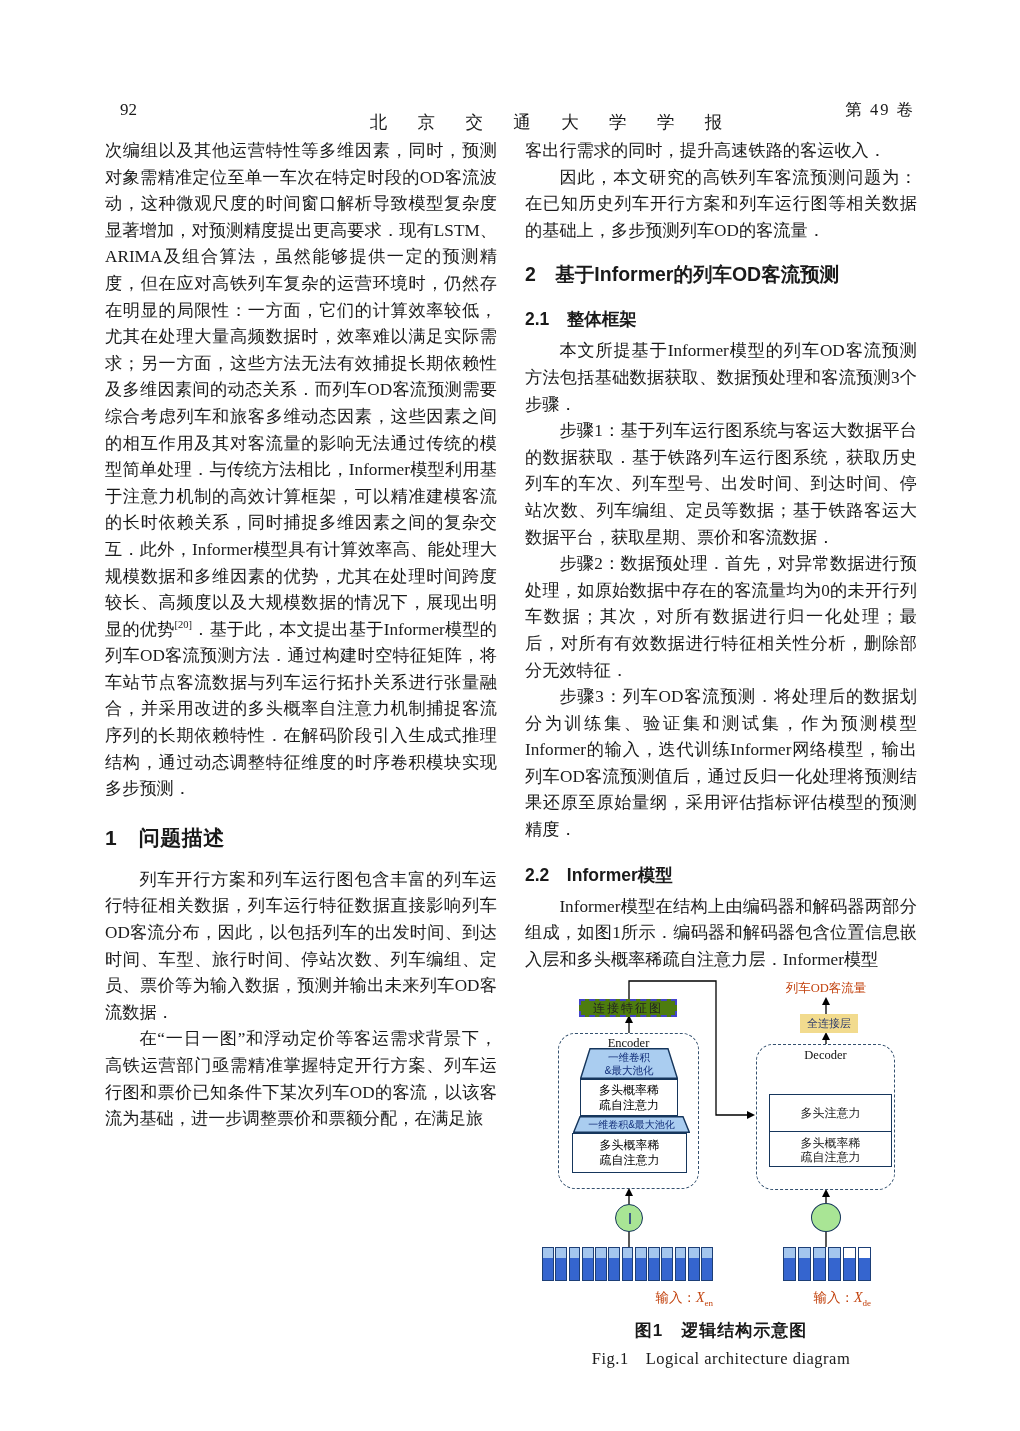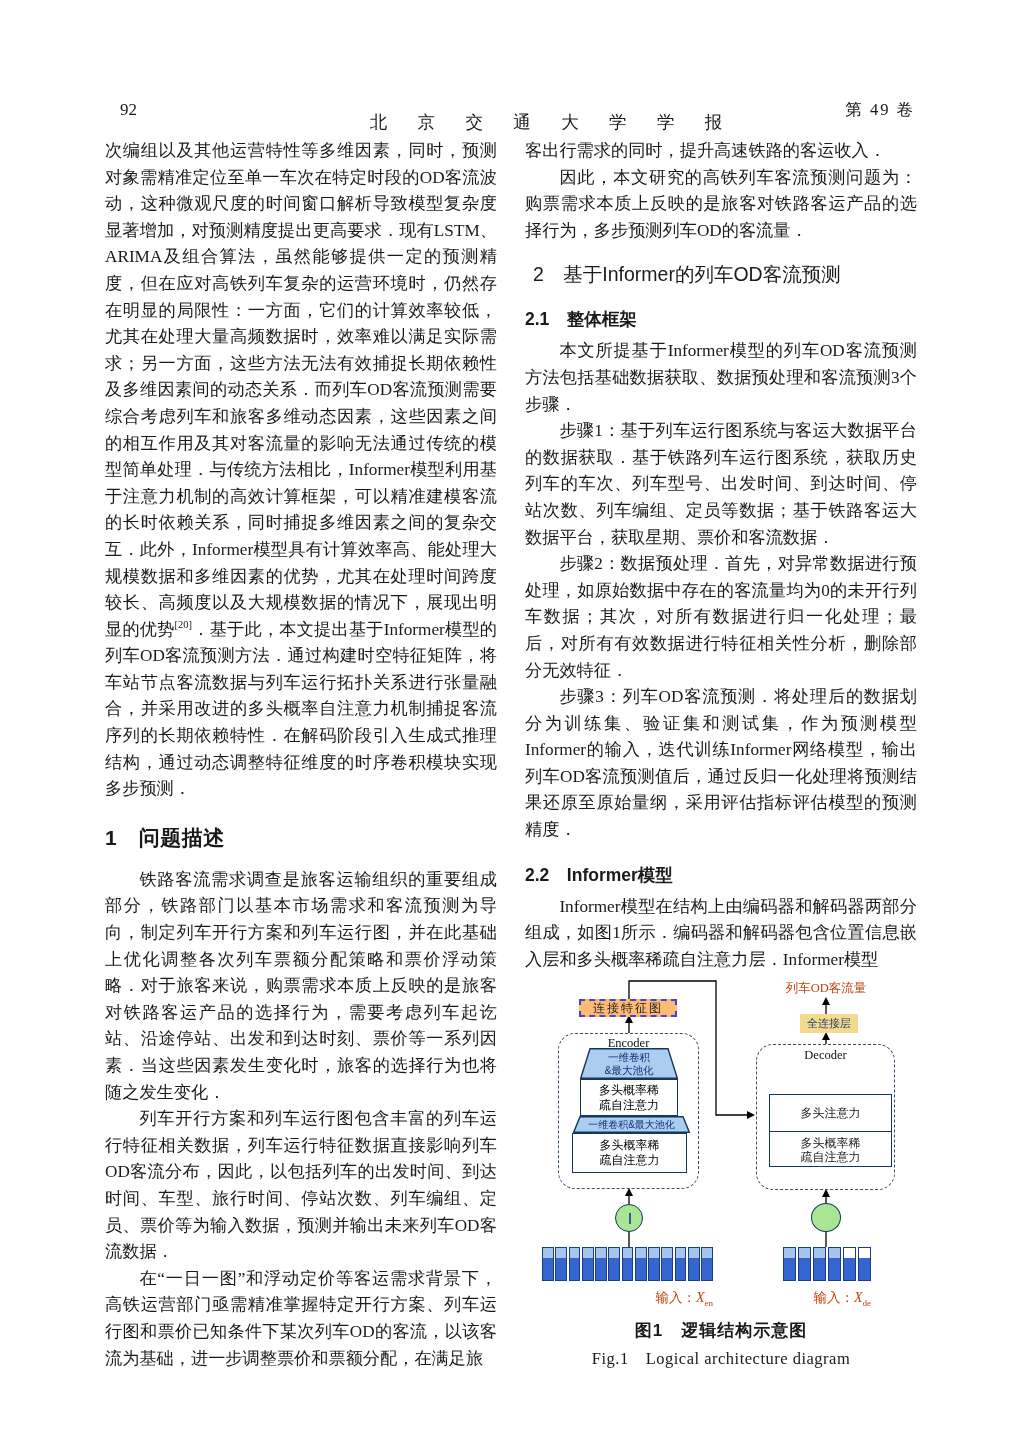--- a/index.html
+++ b/index.html
@@ -13,31 +13,31 @@
 
   
   .col{position:absolute;top:138px;width:392px;}
   .col-left{left:105px;}
   .col-right{left:525px;}
   p.body{margin:0;font-size:17.2px;line-height:26.6px;text-align:justify;text-indent:2em;}
   p.noindent{text-indent:0;font-family:Liberation Serif, serif;}
   p.body sup{font-size:10.5px;line-height:0;}
   h2.sec{margin:21px 0 15px 0;font-family:"Liberation Sans","DejaVu Sans",sans-serif;
          font-weight:bold;font-size:21px;letter-spacing:.5px;}
-  h2.sec2{margin:17px 0 13px 8px;font-family:"Liberation Sans","DejaVu Sans",sans-serif;
-          font-weight:normal;font-size:19.5px;}
+  h2.sec2{margin:17px 0 13px 0;font-family:"Liberation Sans","DejaVu Sans",sans-serif;
+          font-weight:bold;font-size:19.5px;}
   h3.sub{margin:19px 0 7px 0;font-family:"Liberation Sans","DejaVu Sans",sans-serif;
          font-weight:bold;font-size:17.5px;}
 
   
   .figure{position:relative;width:392px;height:402px;margin-top:5px;}
   .figure .abs{position:absolute;}
   .connectors{position:absolute;left:0;top:0;width:392px;height:402px;}
 
-  .featmap{left:54px;top:21px;width:98px;height:18px;background:#fdba74;
+  .featmap{left:54px;top:21px;width:98px;height:18px;background:#4d7c0f;
            border:2px dashed var(--featmap_border);box-sizing:border-box;
            font-size:12px;line-height:14px;text-align:center;letter-spacing:2px;color:#222;}
   .frame{border:1.7px dashed var(--frame_border);box-sizing:border-box;border-radius:17px;}
   .enc-frame{left:33px;top:55px;width:141px;height:156px;}
   .dec-frame{left:231px;top:66px;width:139px;height:146px;}
   .frame-title{font-size:12.5px;text-align:center;color:#111;}
   .enc-title{left:33px;top:58px;width:141px;}
   .dec-title{left:231px;top:70px;width:139px;}
 
   .trap-text{position:absolute;left:0;top:0;width:100%;height:100%;display:flex;flex-direction:column;
@@ -91,28 +91,27 @@
 
 <div id="page">
 
   <div class="hdr-num">92</div>
   <div class="hdr-title">北 京 交 通 大 学 学 报</div>
   <div class="hdr-vol">第 49 卷</div>
 
   <div class="col col-left">
     <p class="body noindent"><span>次编组以及其他运营特性等多维因素，同时，预测对象需精准定位至单一车次在特定时段的OD客流波动，这种微观尺度的时间窗口解析导致模型复杂度显著增加，对预测精度提出更高要求．现有LSTM、ARIMA及组合算法，虽然能够提供一定的预测精度，但在应对高铁列车复杂的运营环境时，仍然存在明显的局限性：一方面，它们的计算效率较低，尤其在处理大量高频数据时，效率难以满足实际需求；另一方面，这些方法无法有效捕捉长期依赖性及多维因素间的动态关系．而列车OD客流预测需要综合考虑列车和旅客多维动态因素，这些因素之间的相互作用及其对客流量的影响无法通过传统的模型简单处理．与传统方法相比，Informer模型利用基于注意力机制的高效计算框架，可以精准建模客流的长时依赖关系，同时捕捉多维因素之间的复杂交互．此外，Informer模型具有计算效率高、能处理大规模数据和多维因素的优势，尤其在处理时间跨度较长、高频度以及大规模数据的情况下，展现出明显的优势</span><sup>[20]</sup><span>．基于此，本文提出基于Informer模型的列车OD客流预测方法．通过构建时空特征矩阵，将车站节点客流数据与列车运行拓扑关系进行张量融合，并采用改进的多头概率自注意力机制捕捉客流序列的长期依赖特性．在解码阶段引入生成式推理结构，通过动态调整特征维度的时序卷积模块实现多步预测．</span></p>
     <h2 class="sec">1　问题描述</h2>
-    <p class="body">铁路客流需求调查是旅客运输组织的重要组成部分，铁路部门以基本市场需求和客流预测为导向，制定列车开行方案和列车运行图，并在此基础上优化调整各次列车票额分配策略和票价浮动策略．对于旅客来说，购票需求本质上反映的是旅客对铁路客运产品的选择行为，需要考虑列车起讫站、沿途停站、出发和到达时刻、票价等一系列因素．当这些因素发生变化时，旅客的选择行为也将随之发生变化．</p>
     <p class="body">列车开行方案和列车运行图包含丰富的列车运行特征相关数据，列车运行特征数据直接影响列车OD客流分布，因此，以包括列车的出发时间、到达时间、车型、旅行时间、停站次数、列车编组、定员、票价等为输入数据，预测并输出未来列车OD客流数据．</p>
     <p class="body">在“一日一图”和浮动定价等客运需求背景下，高铁运营部门亟需精准掌握特定开行方案、列车运行图和票价已知条件下某次列车OD的客流，以该客流为基础，进一步调整票价和票额分配，在满足旅</p>
   </div>
 
   <div class="col col-right">
     <p class="body noindent">客出行需求的同时，提升高速铁路的客运收入．</p>
-    <p class="body">因此，本文研究的高铁列车客流预测问题为：购票需求本质上反映的是旅客对铁路客运产品的选择行为，多步预测列车OD的客流量．</p>
+    <p class="body">因此，本文研究的高铁列车客流预测问题为：在已知历史列车开行方案和列车运行图等相关数据的基础上，多步预测列车OD的客流量．</p>
     <h2 class="sec2">2　基于Informer的列车OD客流预测</h2>
     <h3 class="sub">2.1　整体框架</h3>
     <p class="body">本文所提基于Informer模型的列车OD客流预测方法包括基础数据获取、数据预处理和客流预测3个步骤．</p>
     <p class="body">步骤1：基于列车运行图系统与客运大数据平台的数据获取．基于铁路列车运行图系统，获取历史列车的车次、列车型号、出发时间、到达时间、停站次数、列车编组、定员等数据；基于铁路客运大数据平台，获取星期、票价和客流数据．</p>
     <p class="body">步骤2：数据预处理．首先，对异常数据进行预处理，如原始数据中存在的客流量均为0的未开行列车数据；其次，对所有数据进行归一化处理；最后，对所有有效数据进行特征相关性分析，删除部分无效特征．</p>
     <p class="body">步骤3：列车OD客流预测．将处理后的数据划分为训练集、验证集和测试集，作为预测模型Informer的输入，迭代训练Informer网络模型，输出列车OD客流预测值后，通过反归一化处理将预测结果还原至原始量纲，采用评估指标评估模型的预测精度．</p>
     <h3 class="sub">2.2　Informer模型</h3>
     <p class="body">Informer模型在结构上由编码器和解码器两部分组成，如图1所示．编码器和解码器包含位置信息嵌入层和多头概率稀疏自注意力层．Informer模型</p>
 
     <div class="figure">

